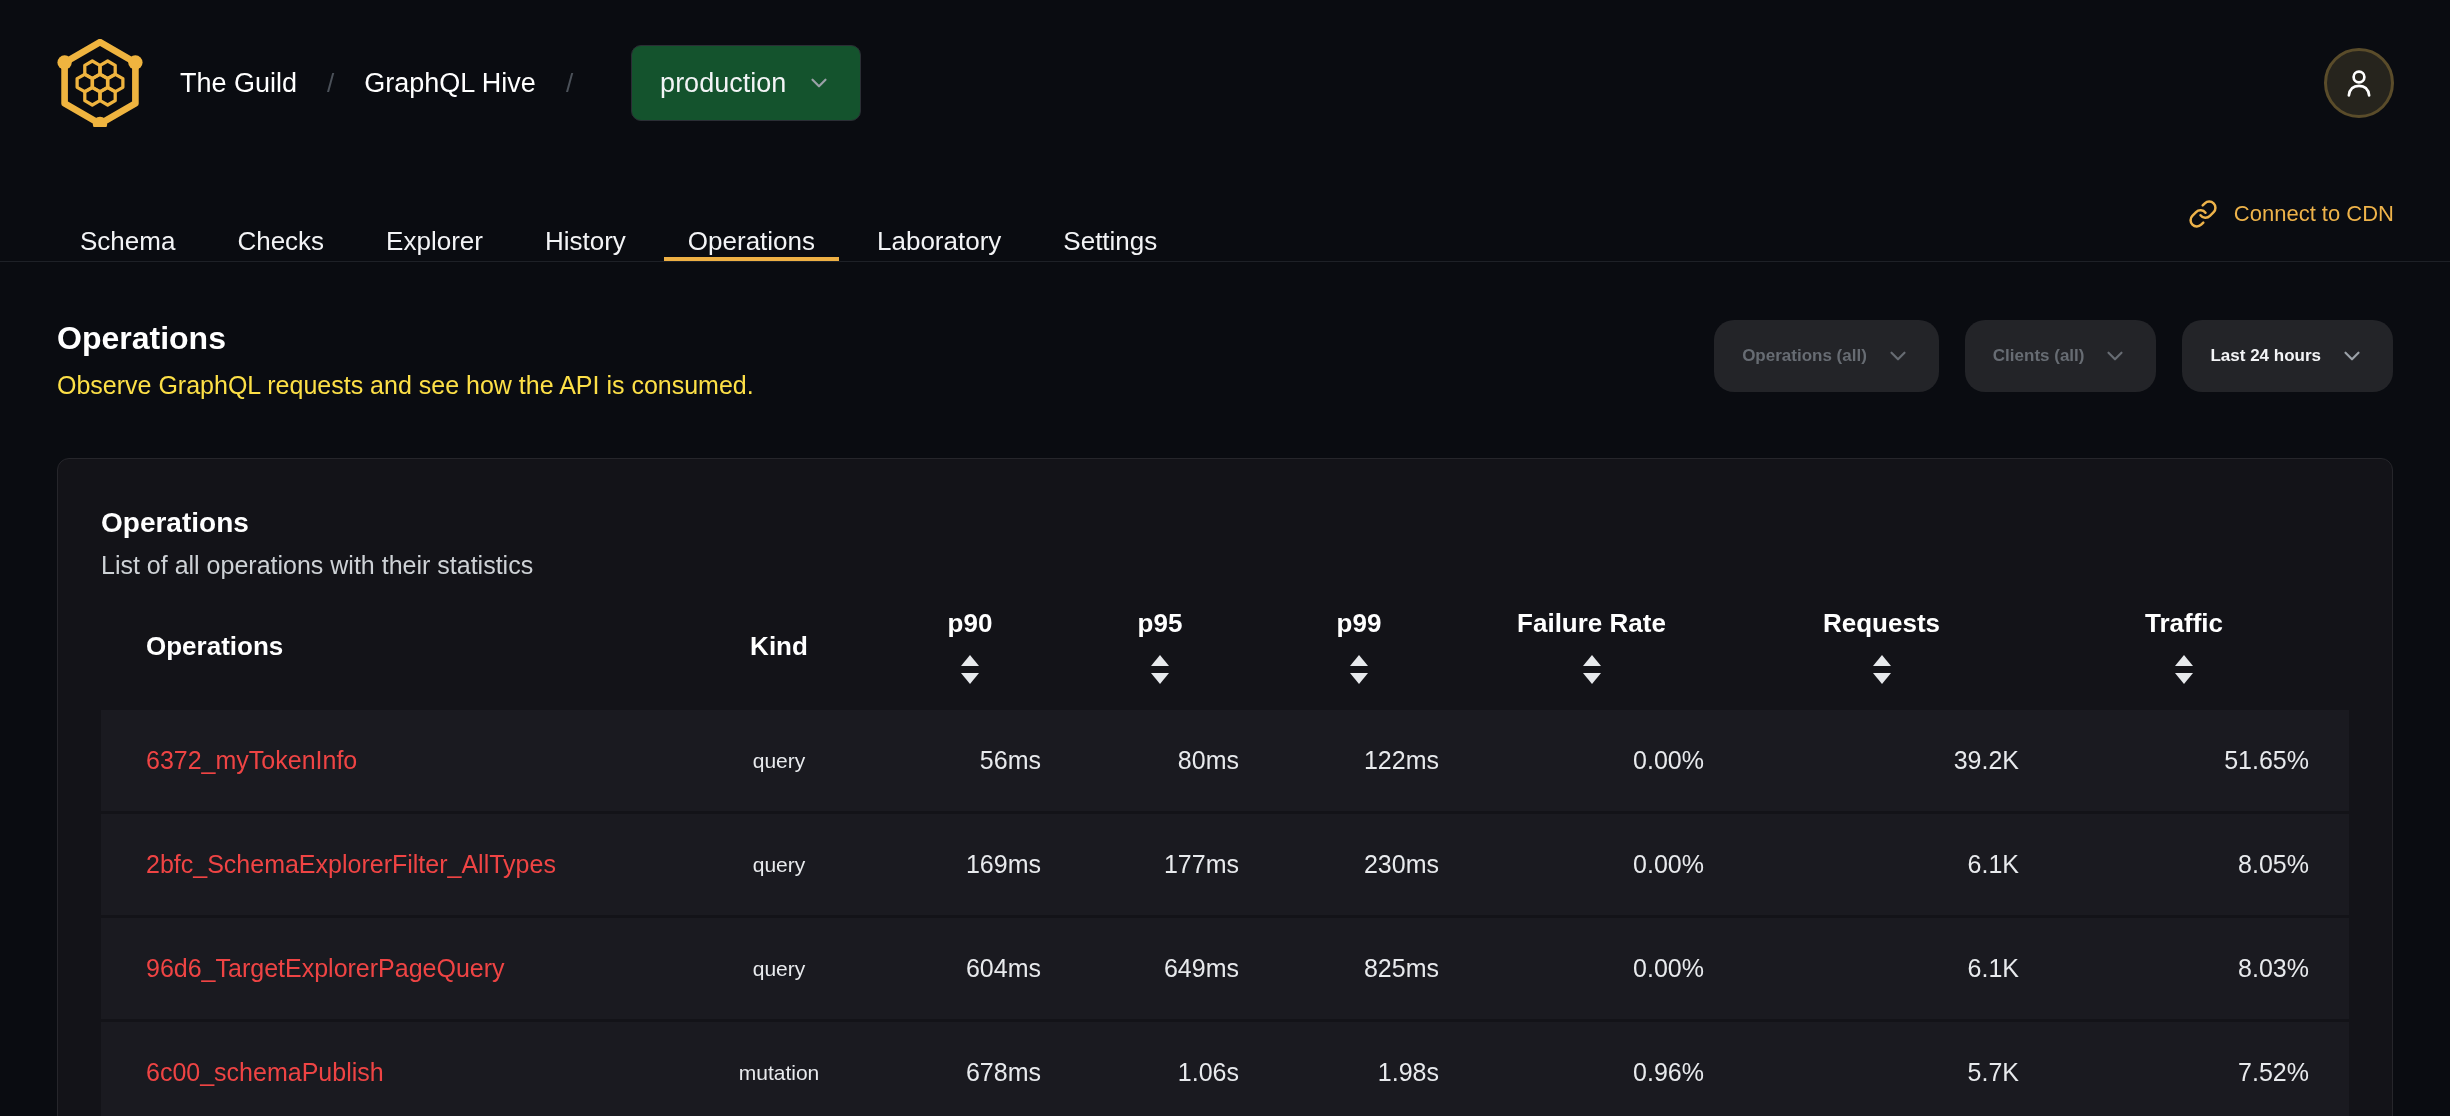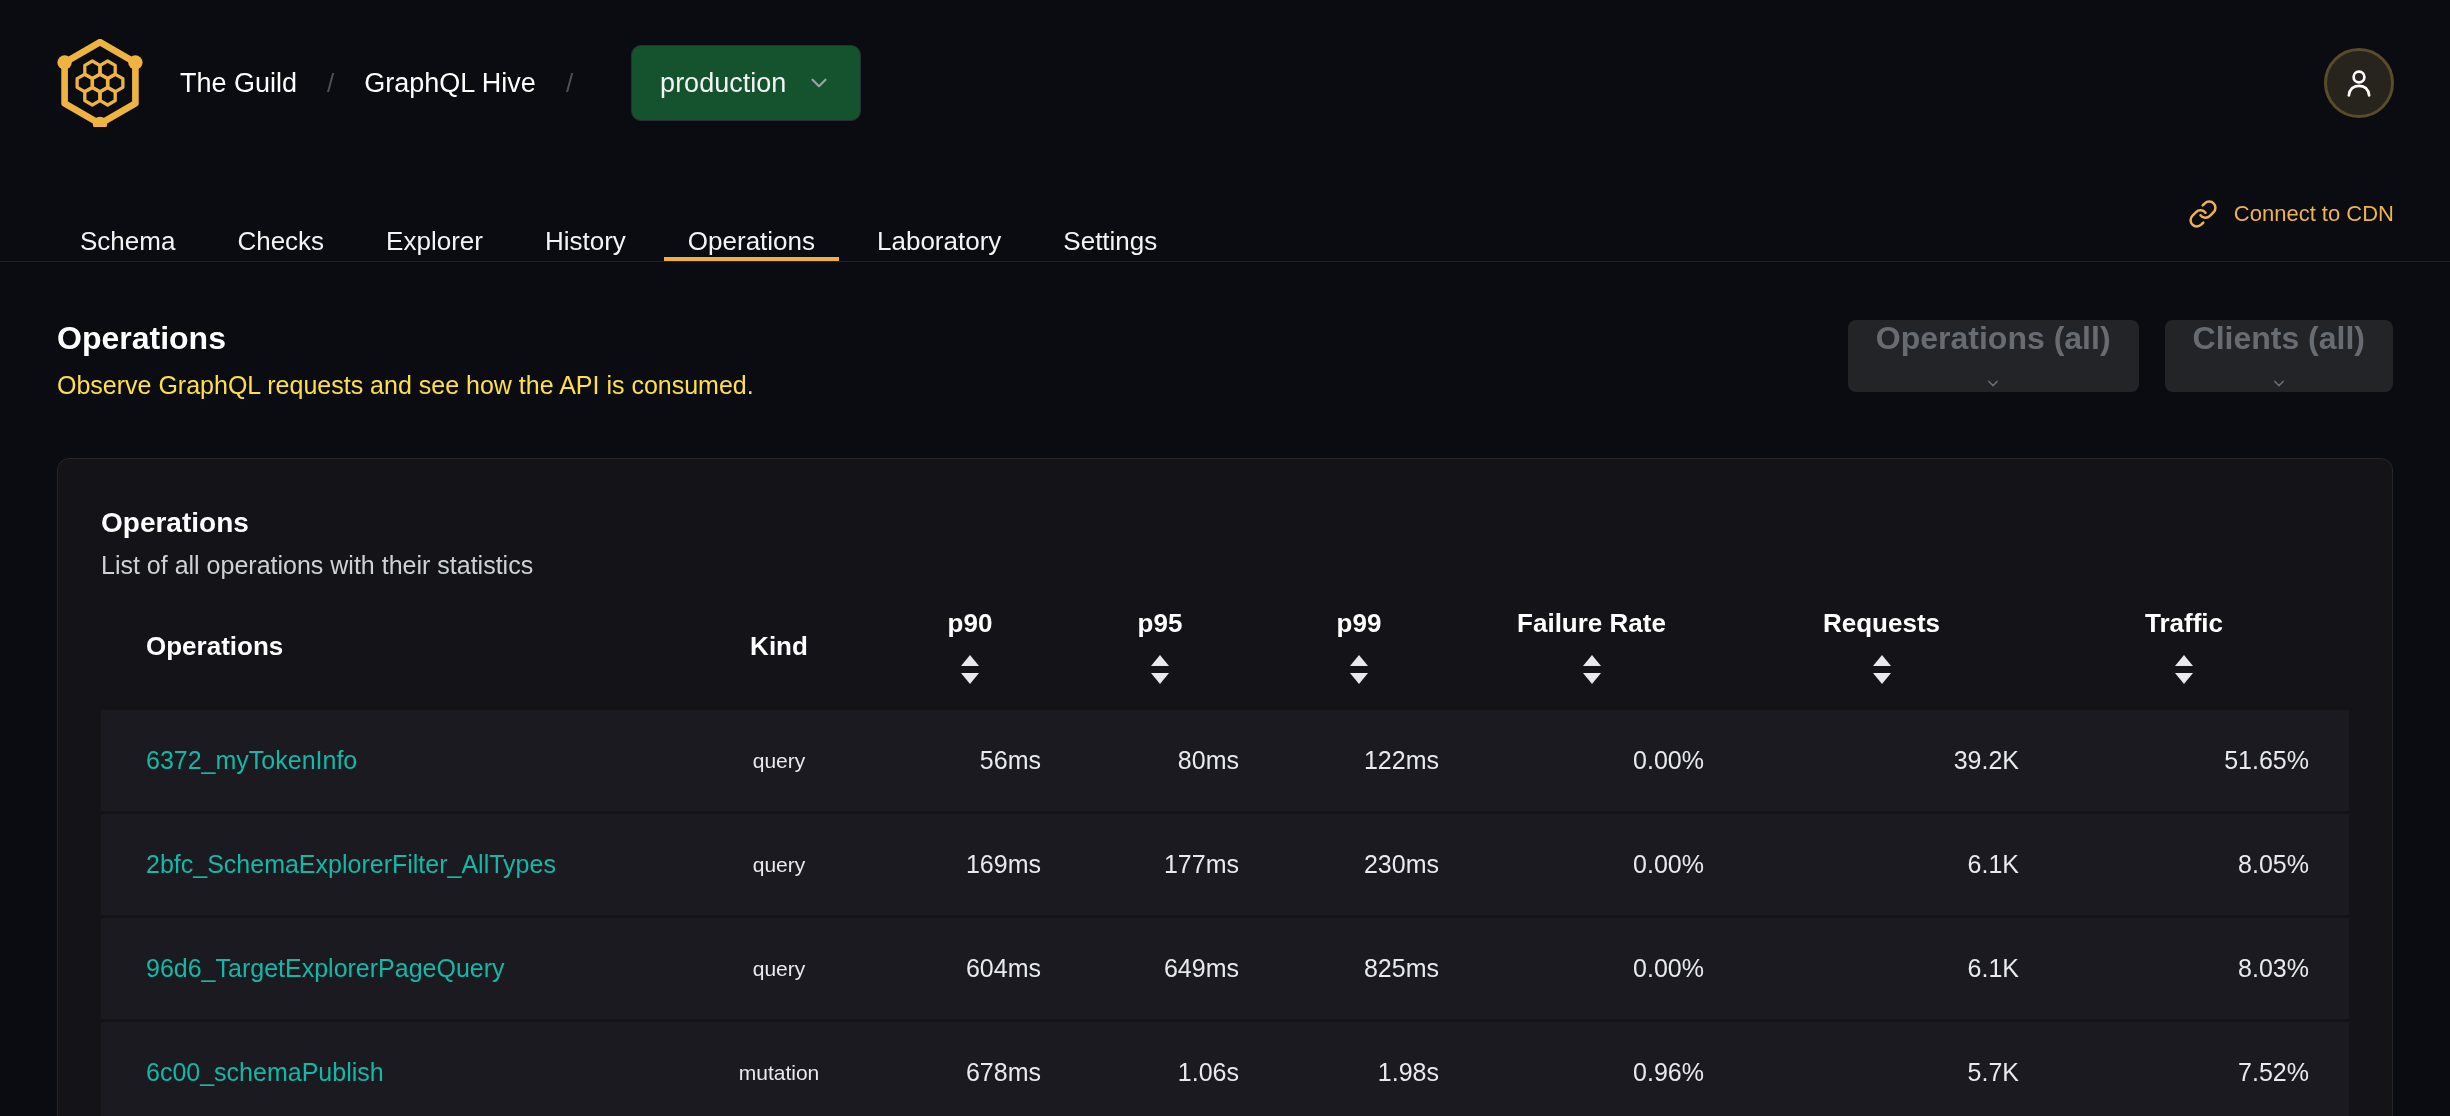--- a/index.html
+++ b/index.html
@@ -36,22 +36,22 @@
   .tab.active { border-bottom-color:#eeb044; }
   .cdn-link { display:flex; align-items:center; gap:16px; color:#eeb34a; font-size:22px; cursor:pointer;justify-content:flex-end; }
   
   .main { padding:58px 57px 0 57px; }
   .page-header { display:flex; justify-content:space-between; align-items:flex-start; }
   .page-title { font-size:32px; font-weight:700; color:#ffffff; }
   .page-subtitle { font-size:25px; color:#fde047; margin-top:14px; }
   .filters { display:flex; gap:26px; }
   .filter-btn {
     display:flex; align-items:center; gap:18px; height:72px; padding:0 28px;
-    background:#232428; border:none; border-radius:8px; font-size:32px; font-weight:600;
-    color:#f3f4f6; font-family:inherit; cursor:pointer; white-space:nowrap;flex-direction:column;
+    background:#232428; border:none; border-radius:20px; font-size:17px; font-weight:600;
+    color:#f3f4f6; font-family:inherit; cursor:pointer; white-space:nowrap;
   }
   .filter-btn.disabled { color:#676c73; cursor:default; }
   .filter-btn.disabled svg { stroke:#676c73; }
   
   .card {
     margin-top:58px; background:#131318; border:1px solid #26262b; border-radius:12px;
     padding:48px 43px; height:900px;
   }
   .card-title { font-size:28px; font-weight:700; color:#ffffff; }
   .card-subtitle { font-size:25px; color:#ced2d6; margin-top:12px; }
@@ -67,21 +67,21 @@
   .th.right { justify-content:flex-end; padding-right:40px; gap:16px;flex-direction:column; }
   .sort { display:flex; flex-direction:column; gap:7px; cursor:pointer; }
   .sort .up { width:0; height:0; border-left:9px solid transparent; border-right:9px solid transparent; border-bottom:11px solid #e7e9ec; }
   .sort .down { width:0; height:0; border-left:9px solid transparent; border-right:9px solid transparent; border-top:11px solid #e7e9ec; }
   .tbl-row {
     display:grid; grid-template-columns:558px 240px 182px 198px 200px 265px 315px 290px;
     height:104px; align-items:center; background:#1a1a20; border-bottom:3px solid #131318;
   }
   .td { font-size:25px; color:#e8eaed; }
   .td.name { padding-left:45px; }
-  .td.name a { color:#14b8a6; text-decoration:none; cursor:pointer; }
+  .td.name a { color:#ef4444; text-decoration:none; cursor:pointer; }
   .td.kind { text-align:center; font-size:21px; }
   .td.num { text-align:right; padding-right:40px; }
   svg { display:block; }
 </style>
 </head>
 <body>
 
 <header class="topbar">
   <div class="topbar-left">
     <span class="logo">
@@ -159,20 +159,26 @@
           </svg>
   </button>
 
   <button class="filter-btn disabled">
     <span class="filter-label">Clients (all)</span>
     <svg width="26" height="26" viewBox="0 0 24 24" fill="none" stroke="#9ba1a8" stroke-width="2" stroke-linecap="round" stroke-linejoin="round">
             <polyline points="6 9 12 15 18 9"></polyline>
           </svg>
   </button>
 
+  <button class="filter-btn">
+    <span class="filter-label">Last 24 hours</span>
+    <svg width="26" height="26" viewBox="0 0 24 24" fill="none" stroke="#9ba1a8" stroke-width="2" stroke-linecap="round" stroke-linejoin="round">
+            <polyline points="6 9 12 15 18 9"></polyline>
+          </svg>
+  </button>
 </div>
   </div>
 
   <section class="card">
     <h2 class="card-title">Operations</h2>
     <p class="card-subtitle">List of all operations with their statistics</p>
     <div class="tbl">
       <div class="tbl-head" id="thead">
   <div class="th left">
     <span class="th-label">Operations</span>

